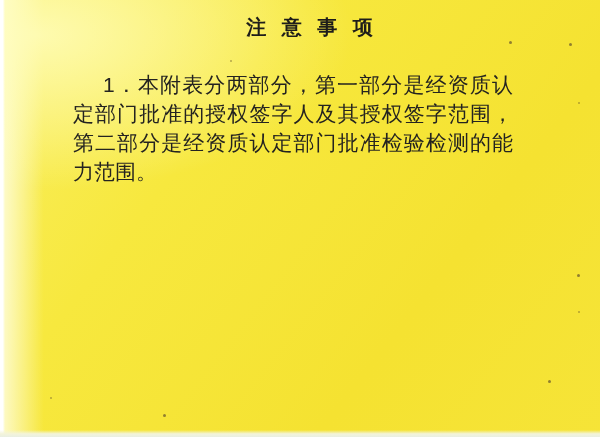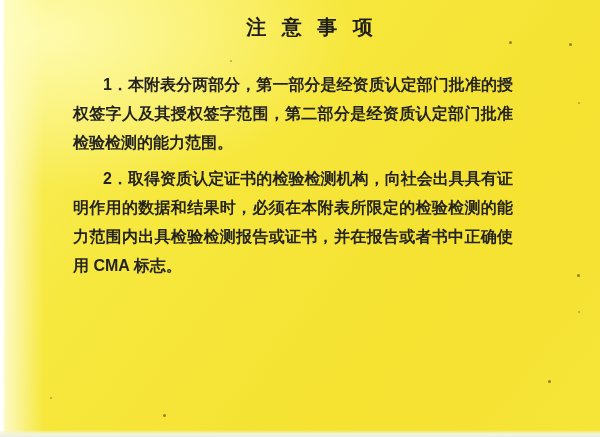--- a/index.html
+++ b/index.html
@@ -50,23 +50,23 @@
     font-weight: 700;
     letter-spacing: 5px;
     color: #1e1d1a;
   }
   .body-block {
     position: absolute;
     left: 73px;
     top: 70px;
     width: 440px;
     color: #242320;
-    font-size: 16px;
+    font-size: 21px;
     line-height: 29px;
-    font-weight: 700;
+    font-weight: 400;
     text-align: justify;
   }
   .para {
     margin: 0;
     text-indent: 30px;
   }
   .para-2 { margin-top: 7px; }
   
   .speck {
     position: absolute;
@@ -80,21 +80,20 @@
 </head>
 <body>
 
 <div class="scan">
   <div class="page">
 
     <h1 class="title">注 意 事 项</h1>
 
     <div class="body-block">
       <p class="para para-1">1．本附表分两部分，第一部分是经资质认定部门批准的授权签字人及其授权签字范围，第二部分是经资质认定部门批准检验检测的能力范围。</p>
-      <p class="para para-2">2．取得资质认定证书的检验检测机构，向社会出具具有证明作用的数据和结果时，必须在本附表所限定的检验检测的能力范围内出具检验检测报告或证书，并在报告或者书中正确使用 CMA 标志。</p>
     </div>
 
     <i class="speck" style="left:509px; top:41px;"></i>
     <i class="speck" style="left:569px; top:43px;"></i>
     <i class="speck small" style="left:578px; top:102px;"></i>
     <i class="speck" style="left:577px; top:274px;"></i>
     <i class="speck small" style="left:578px; top:311px;"></i>
     <i class="speck" style="left:548px; top:380px;"></i>
     <i class="speck" style="left:163px; top:414px;"></i>
     <i class="speck small" style="left:50px;  top:397px;"></i>

